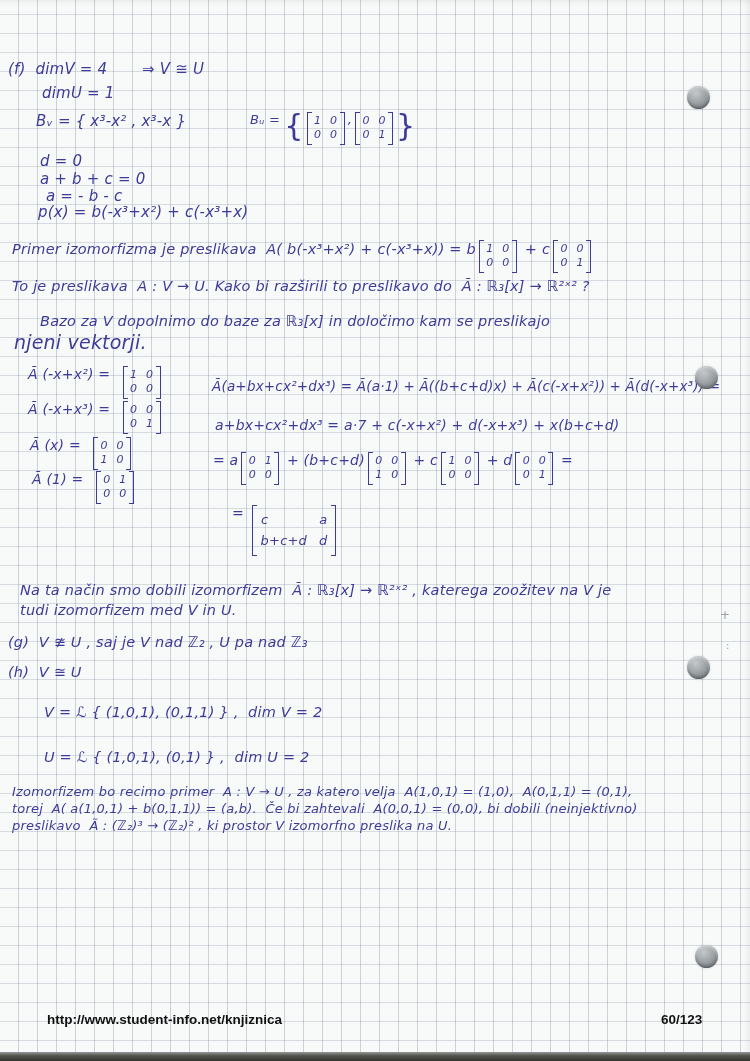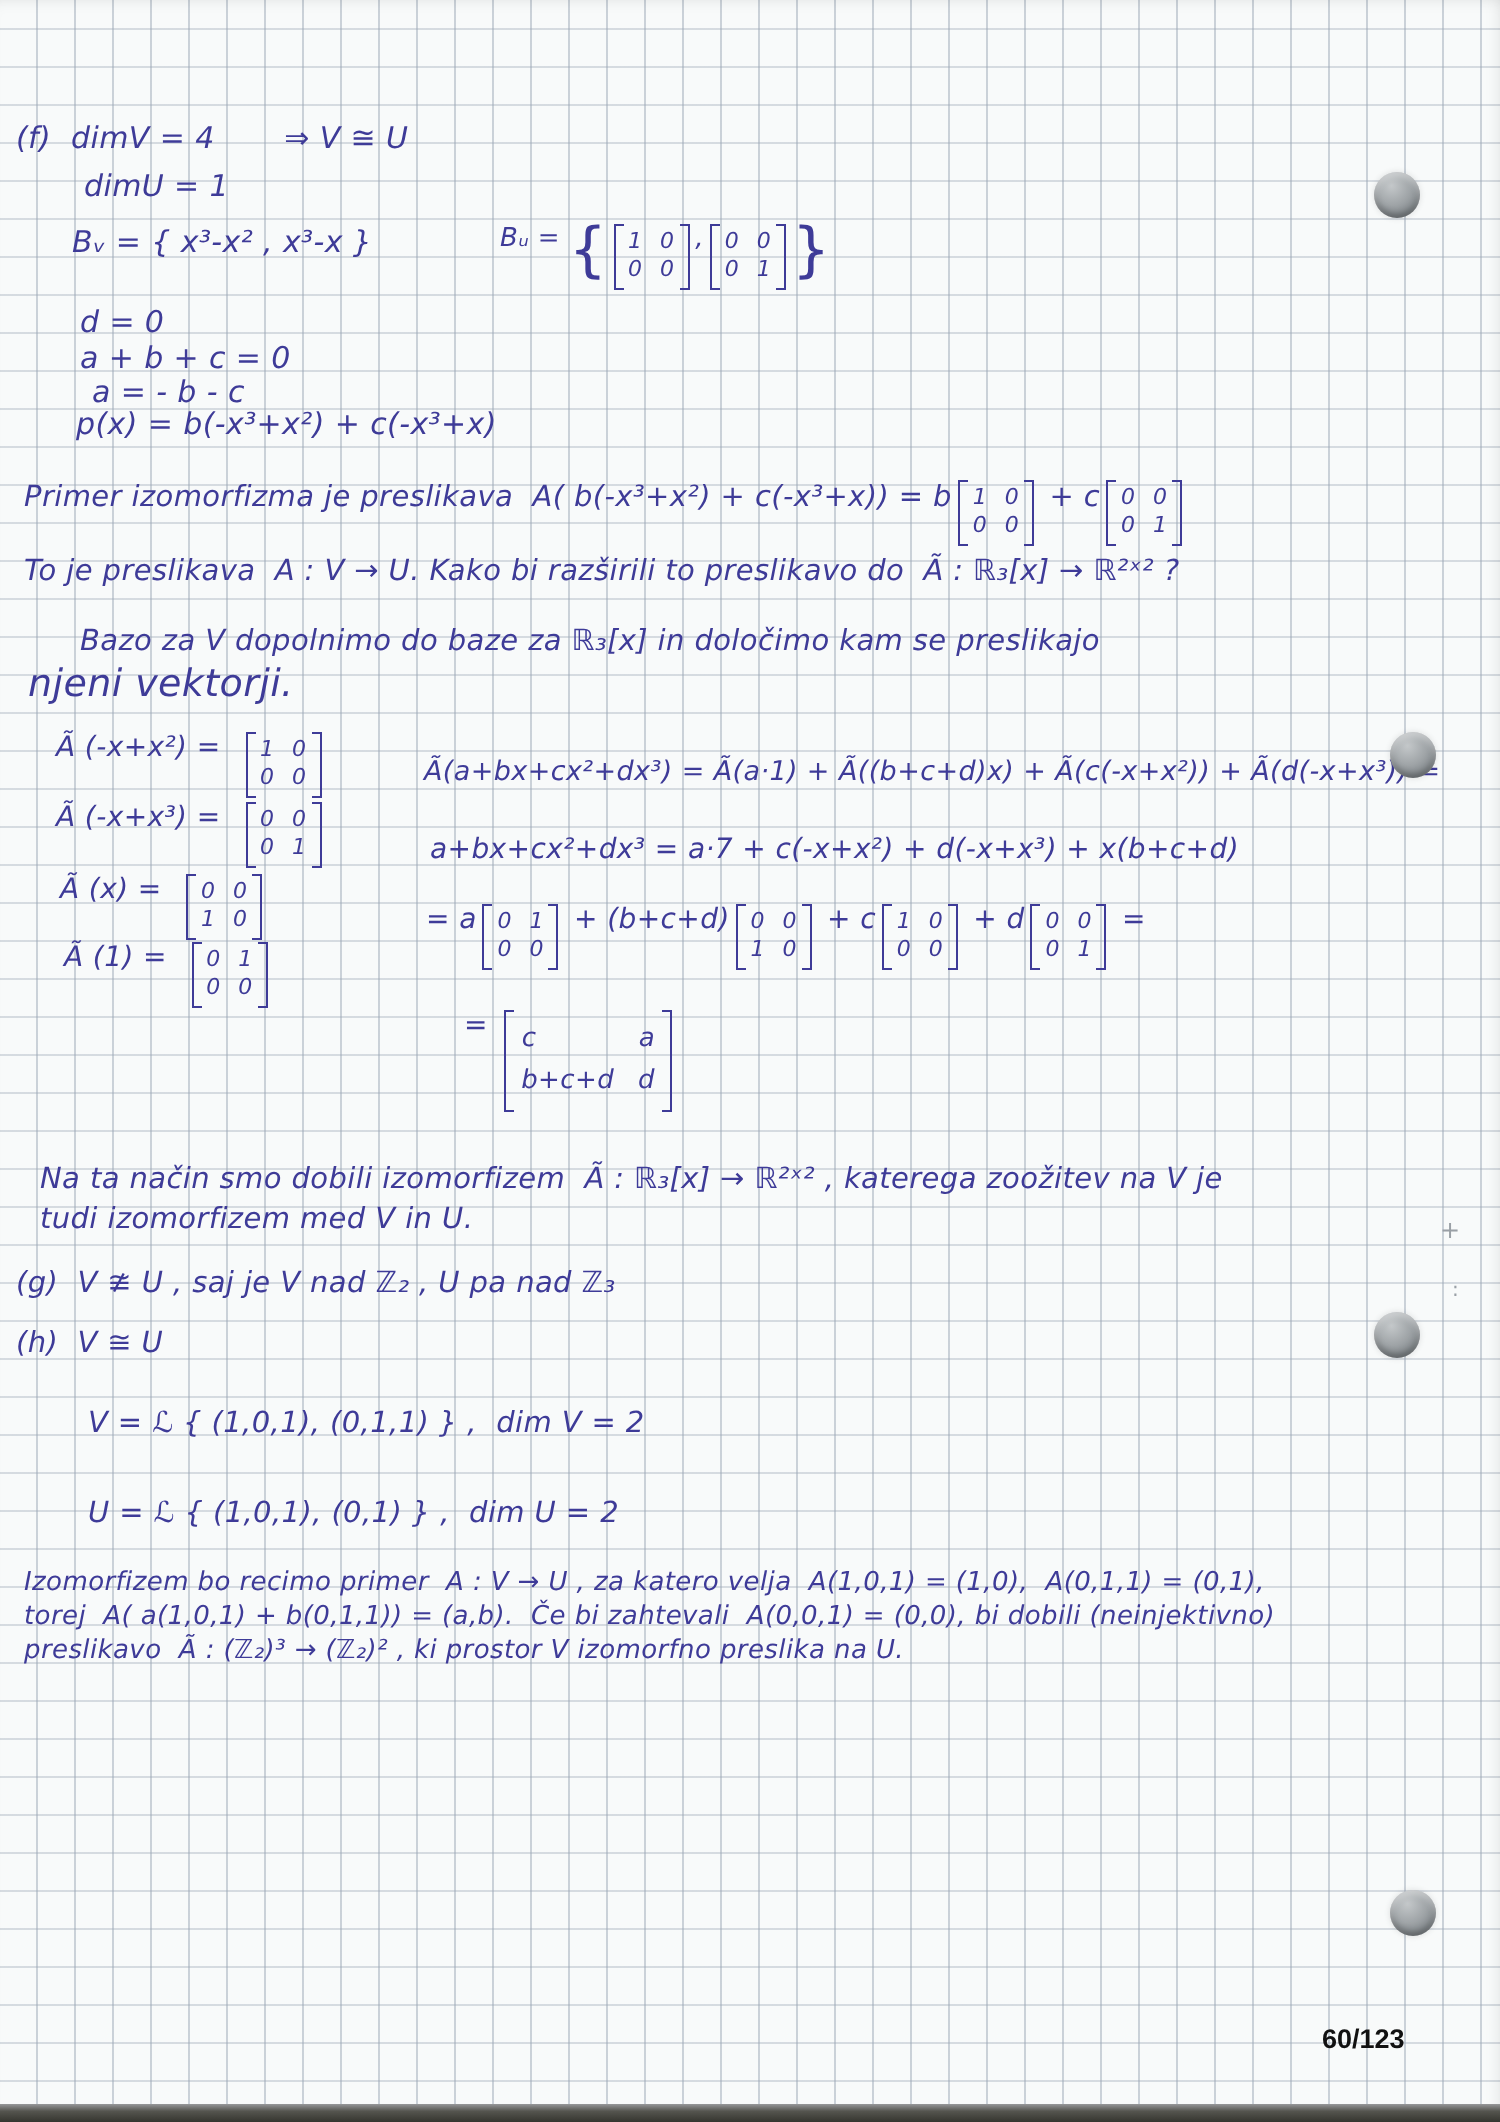--- a/index.html
+++ b/index.html
@@ -113,16 +113,17 @@
       <div class="hline" style="left: 12px; top: 818px; font-size: 13px;"><span>preslikavo  Ã : (ℤ₂)³ → (ℤ₂)² , ki prostor V izomorfno preslika na U.</span></div>
       <div class="hline faint" style="left: 720px; top: 608px; font-size: 12px;"><span>+</span></div>
       <div class="hline faint" style="left: 726px; top: 640px; font-size: 10px;"><span>: </span></div>
     </div>
 
   <div class="hole" style="left:687px;top:86px;"></div>
   <div class="hole" style="left:695px;top:366px;"></div>
   <div class="hole" style="left:687px;top:656px;"></div>
   <div class="hole" style="left:695px;top:945px;"></div>
 
+  <div class="footer-url">http://www.student-info.net/knjiznica</div>
   <div class="footer-page">60/123</div>
 
   <div class="scan-bottom-bar"></div>
 </div>
 
 </body></html>

